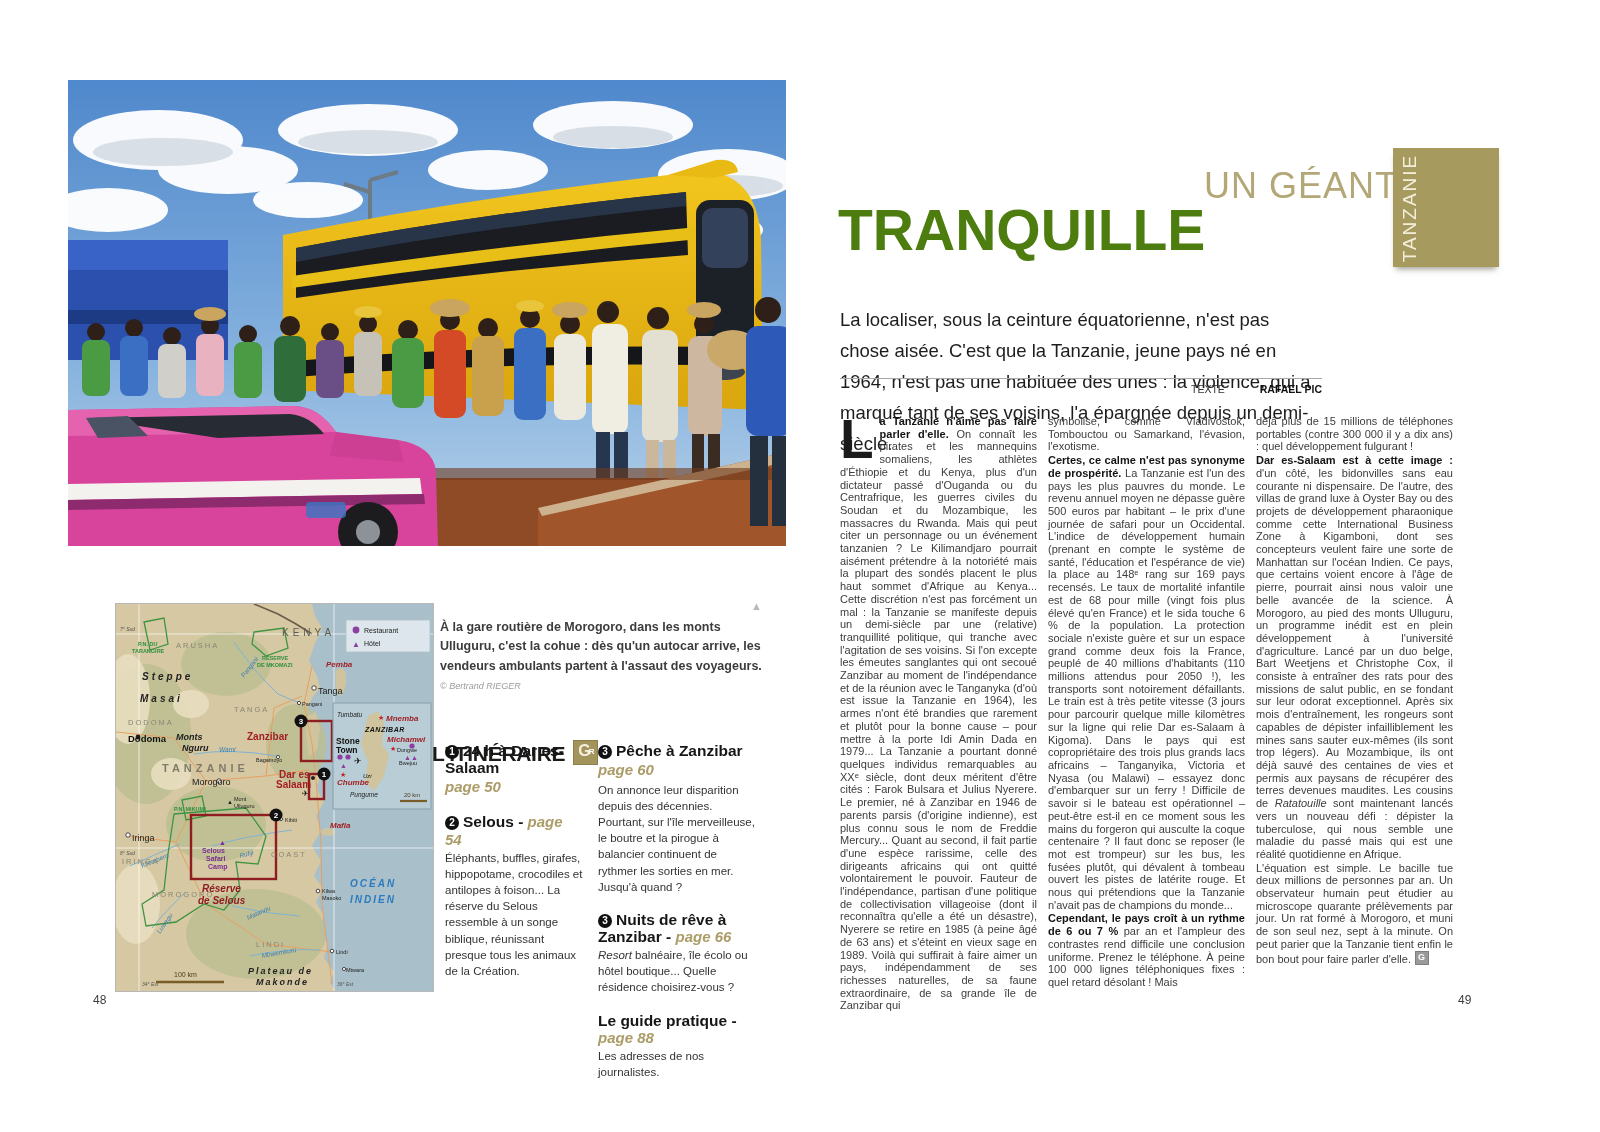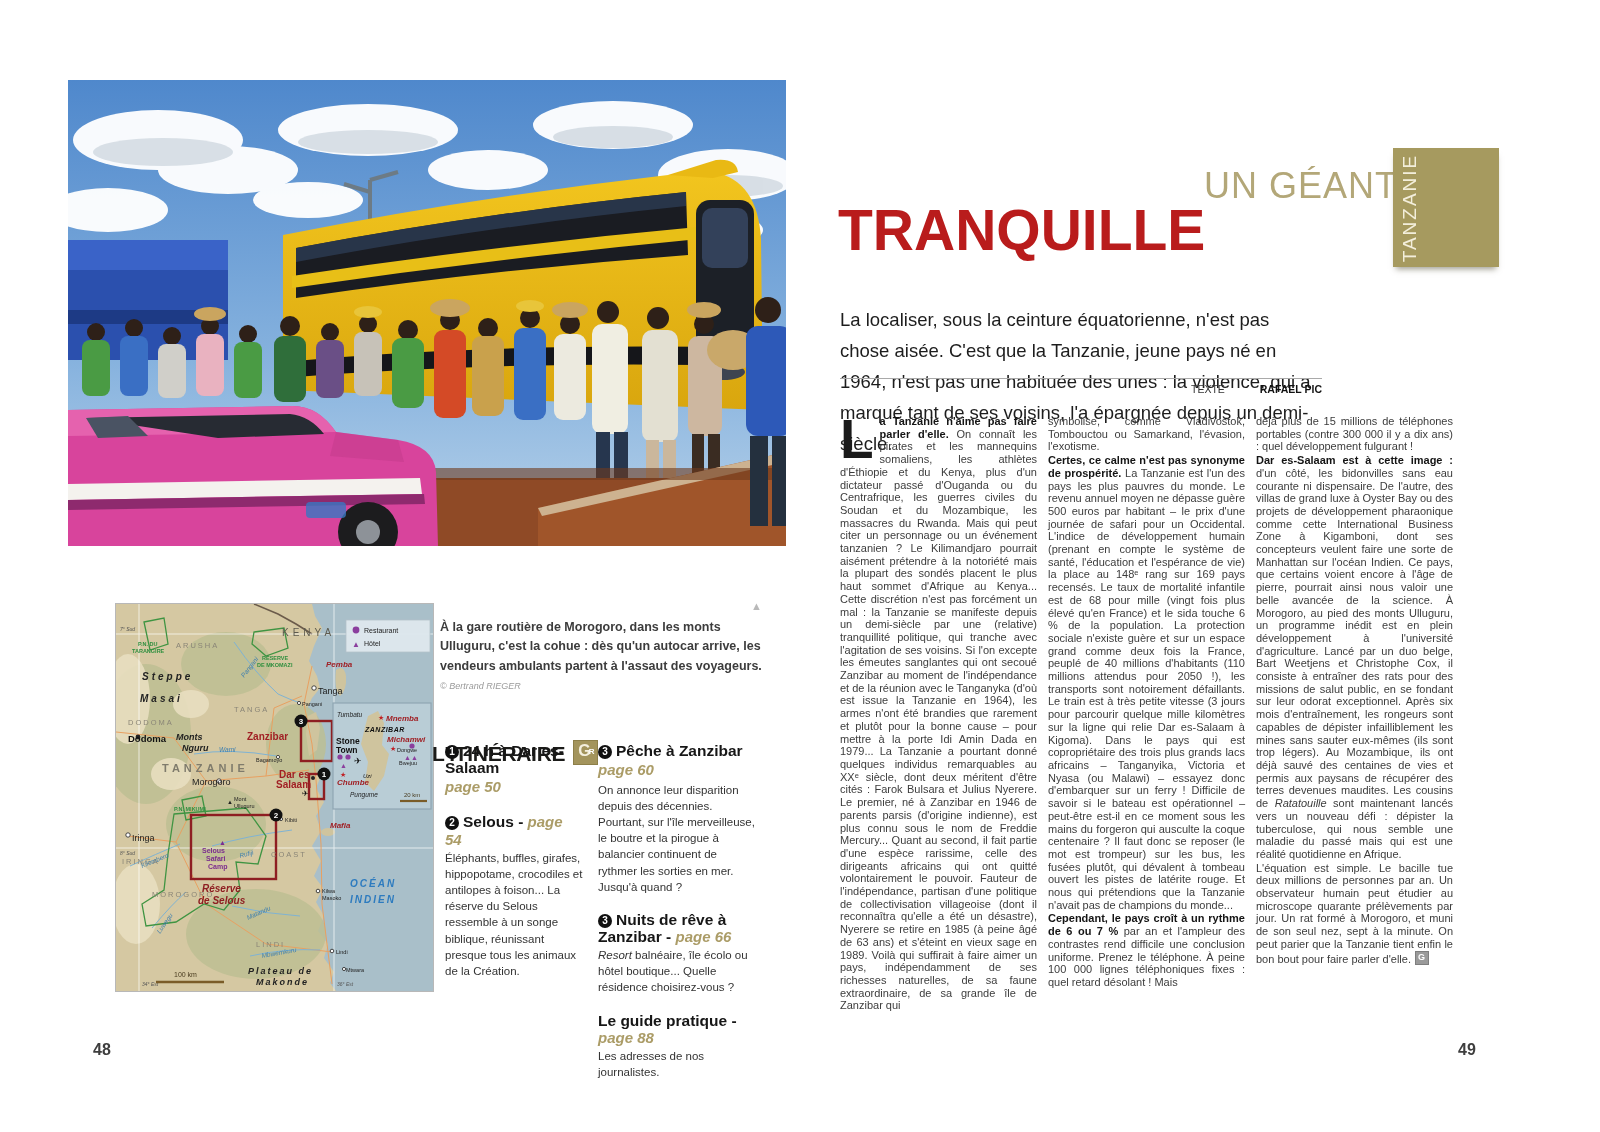--- a/index.html
+++ b/index.html
@@ -48,28 +48,28 @@
   .itin-col2{left:586px;top:742px;width:172px;}
   .itin-item{margin-bottom:16px;padding-left:12px;}
   .itin-title{font-size:15.5px;font-weight:bold;color:#161616;line-height:1.1;}
   .num-bullet{display:inline-block;width:14px;height:14px;border-radius:50%;background:#111;
     color:#fff;font-size:10px;font-weight:bold;text-align:center;line-height:14px;
     vertical-align:1px;margin-right:4px;}
   .page-ref{font-style:italic;color:#ab9c67;font-size:15px;font-weight:bold;}
   .itin-body{margin-top:2px;}
 
   
-  .pageno{font-size:16px;color:#3e3e3e;font-weight:bold;margin-top:48px;}
+  .pageno{font-size:12px;color:#3e3e3e;font-weight:normal;}
   .pn-left{left:93px;top:993px;}
   .pn-right{left:1458px;top:993px;}
 
   
   .title{left:838px;top:168px;width:560px;color:#a89b60;}
   .title .t1{font-size:36px;letter-spacing:1px;line-height:1.0;color:#b3a778;text-align:right;}
-  .title .t2{font-size:57px;font-weight:bold;letter-spacing:0px;line-height:0.92;color:#b91c1c;}
+  .title .t2{font-size:57px;font-weight:bold;letter-spacing:0px;line-height:0.92;color:#4d7c0f;}
   .tab{left:1393px;top:148px;width:106px;height:119px;background:#a69a5f;
     box-shadow:0 5px 6px -3px rgba(60,55,30,.5);}
   .tab-text{position:absolute;left:-37px;top:49px;transform:rotate(-90deg);
     color:#f3eedb;font-size:19px;letter-spacing:2px;white-space:nowrap;}
   .standfirst{left:840px;top:288px;width:482px;font-size:18.5px;line-height:1.68;color:#1d1d1d;margin-top:16px;}
   .byline-rule{left:840px;top:378px;width:482px;height:1px;background:#a9a9a9;}
   .byline{left:840px;top:383px;width:482px;text-align:right;font-size:10.5px;color:#333;}
   .byline b{color:#111;padding-left:32px;}
 
   

